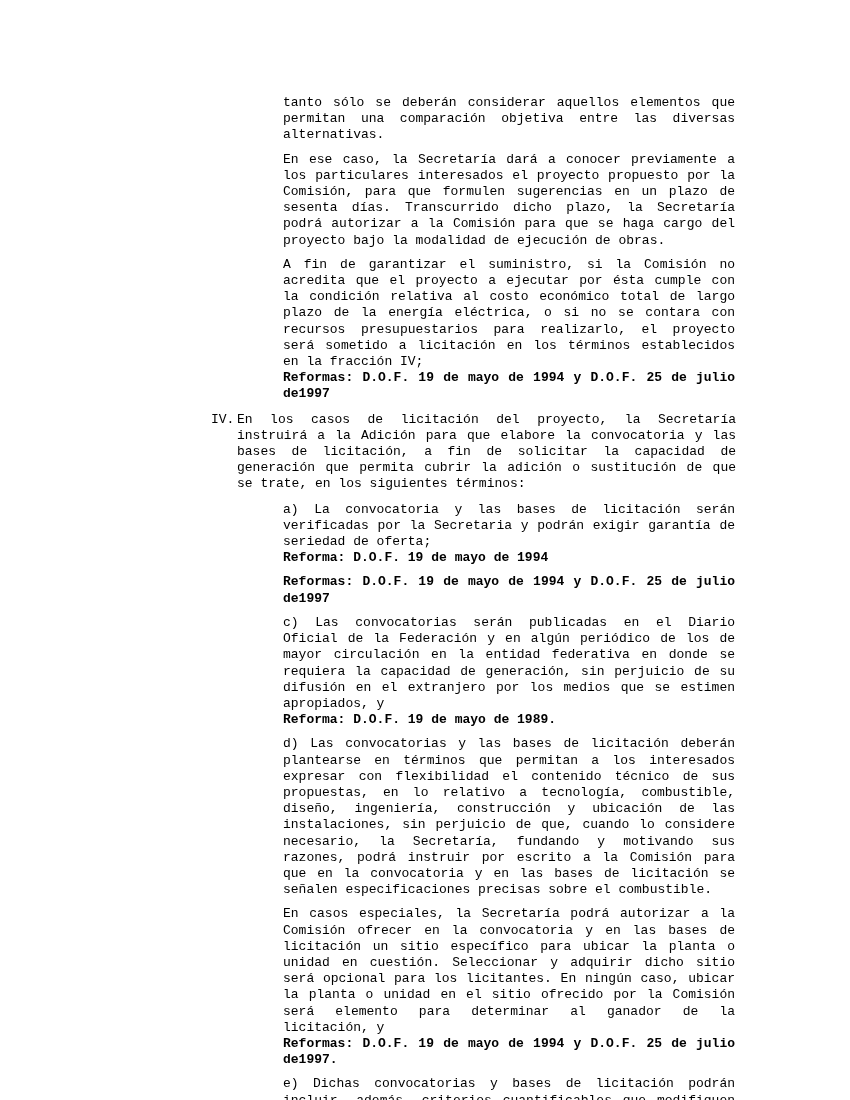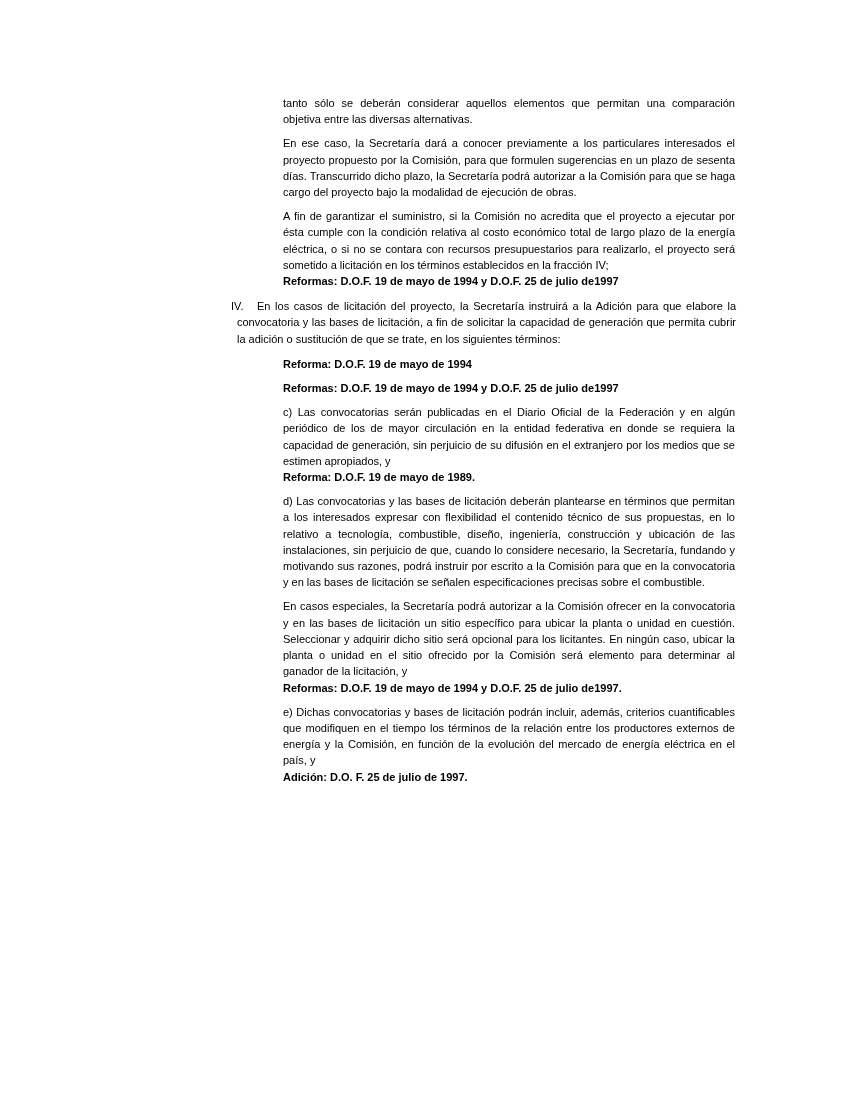--- a/index.html
+++ b/index.html
@@ -7,22 +7,22 @@
     padding: 0;
     background: #ffffff;
   }
   .page {
     position: relative;
     width: 850px;
     height: 1100px;
     background: #ffffff;
     overflow: hidden;
     color: #000000;
-    font-family: Liberation Sans, sans-serif;
-    font-size: 11px;
+    font-family: Liberation Mono, monospace;
+    font-size: 13px;
     line-height: 16.2px;
   }
   .content {
     padding-top: 95px;
   }
   p { margin: 0; }
   .blk {
     margin: 0 0 8px 283px;
     width: 452px;
     text-align: justify;
@@ -36,21 +36,20 @@
     text-align: justify;
   }
   .hang {
     padding-left: 26px;
     text-indent: -26px;
   }
   .num {
     display: inline-block;
     width: 26px;
     text-indent: 0;
-    margin-left: 20px;
   }
   .reform {
     font-weight: 700;
   }
 </style>
 </head>
 <body>
 
 <div class="page">
   <div class="content">
@@ -66,20 +65,21 @@
     <div class="blk tight">
       <p>A fin de garantizar el suministro, si la Comisión no acredita que el proyecto a ejecutar por ésta cumple con la condición relativa al costo económico total de largo plazo de la energía eléctrica, o si no se contara con recursos presupuestarios para realizarlo, el proyecto será sometido a licitación en los términos establecidos en la fracción IV;</p>
       <p class="reform">Reformas: D.O.F. 19 de mayo de 1994 y D.O.F. 25 de julio de1997</p>
     </div>
 
     <div class="iv">
       <p class="hang"><span class="num">IV.</span><span>En los casos de licitación del proyecto, la Secretaría instruirá a la Adición para que elabore la convocatoria y las bases de licitación, a fin de solicitar la capacidad de generación que permita cubrir la adición o sustitución de que se trate, en los siguientes términos:</span></p>
     </div>
 
     <div class="blk">
+      <p>a) La convocatoria y las bases de licitación serán verificadas por la Secretaria y podrán exigir garantía de seriedad de oferta;</p>
       <p class="reform">Reforma: D.O.F. 19 de mayo de 1994</p>
     </div>
 
     <div class="blk">
       <p class="reform">Reformas: D.O.F. 19 de mayo de 1994 y D.O.F. 25 de julio de1997</p>
     </div>
 
     <div class="blk">
       <p>c) Las convocatorias serán publicadas en el Diario Oficial de la Federación y en algún periódico de los de mayor circulación en la entidad federativa en donde se requiera la capacidad de generación, sin perjuicio de su difusión en el extranjero por los medios que se estimen apropiados, y</p>
       <p class="reform">Reforma: D.O.F. 19 de mayo de 1989.</p>

